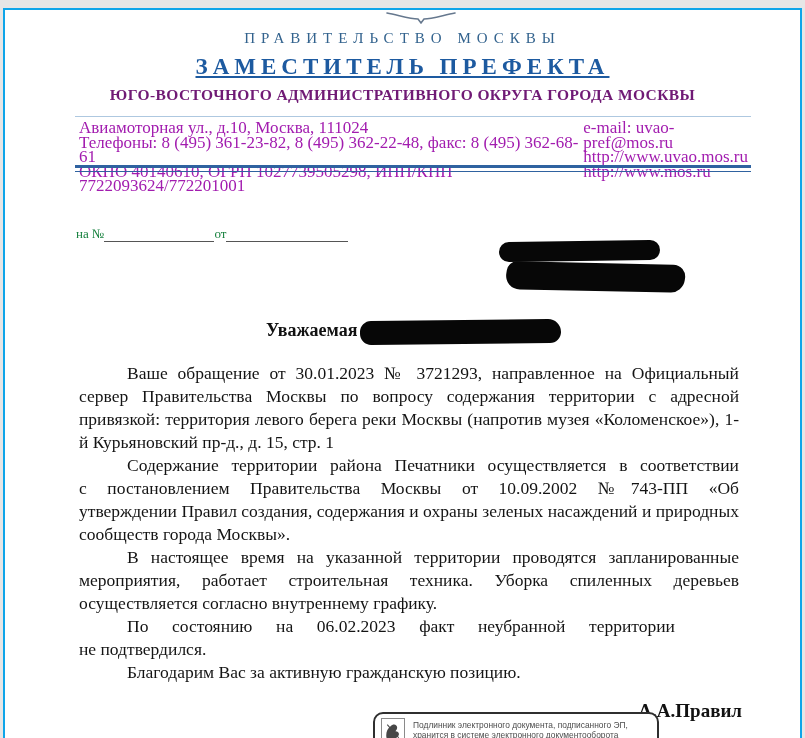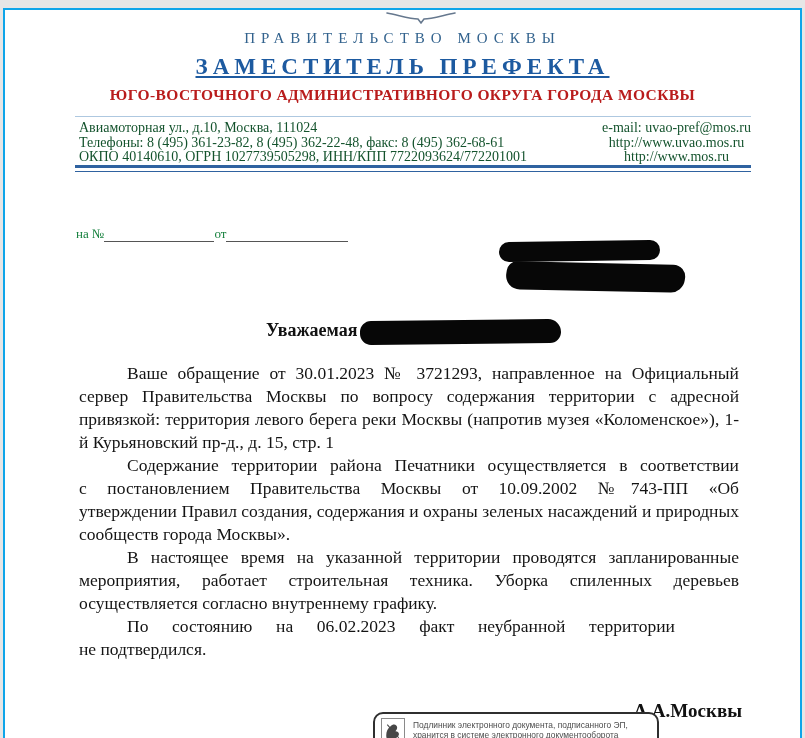--- a/index.html
+++ b/index.html
@@ -8,27 +8,27 @@
   .page{position:absolute;left:3px;top:8px;width:795px;height:732px;border:2px solid #0ea5e9;
         background:#ffffff;overflow:hidden;}
 
   
   .emblem-curve{position:absolute;left:380px;top:1px;}
 
   
   .lh{position:absolute;left:0;top:20px;width:100%;text-align:center;}
   .lh-gov{font-size:15px;letter-spacing:6px;color:#33638e;font-weight:500;}
   .lh-title{margin-top:7px;font-size:23px;font-weight:bold;letter-spacing:5px;color:#1d5aa0;text-decoration:underline;}
-  .lh-sub{margin-top:6px;font-size:15.5px;font-weight:bold;letter-spacing:.4px;color:#b91c1c;}
+  .lh-sub{margin-top:6px;font-size:15.5px;font-weight:bold;letter-spacing:.4px;color:#701a75;}
 
   .hairline{position:absolute;left:70px;top:106px;width:676px;border-top:1px solid #aec8e0;}
 
   .contacts{position:absolute;left:74px;top:111px;width:672px;display:flex;justify-content:space-between;
-            font-size:14px;line-height:14.5px;color:#14532d;}
-  .contacts .right{text-align:center;}
+            font-size:17px;line-height:14.5px;color:#a21caf;}
+  .contacts .right{text-align:left;}
 
   .dblline{position:absolute;left:70px;top:155px;width:676px;height:3px;
            border-top:3px solid #2f62a0;border-bottom:1px solid #2f62a0;}
 
   
   .ref1{position:absolute;left:76px;top:176px;font-size:17.5px;color:#1a1a1a;
         border-bottom:1px solid #8595aa;padding-bottom:2px;white-space:nowrap;}
   .ref1 .gap{display:inline-block;width:42px;}
   .ref1 .nosign{font-size:11.5px;color:#6b7b92;padding:0 10px 0 0;}
   .ref2{position:absolute;left:71px;top:216px;font-size:13px;color:#15803d;white-space:nowrap;}
@@ -107,23 +107,24 @@
 
     <div class="salutation">
       <span>Уважаемая</span><span class="redact redact-3"></span>
     </div>
 
     <div class="body">
       <p class="para">Ваше обращение от 30.01.2023 № 3721293, направленное на Официальный сервер Правительства Москвы по вопросу содержания территории с адресной привязкой: территория левого берега реки Москвы (напротив&nbsp;музея&nbsp;«Коломенское»),&nbsp;1-й&nbsp;Курьяновский&nbsp;пр-д.,&nbsp;д.&nbsp;15,&nbsp;стр.&nbsp;1</p>
       <p class="para">Содержание территории района Печатники осуществляется в соответствии с&nbsp;постановлением Правительства Москвы от 10.09.2002 №743-ПП «Об утверждении&nbsp;Правил&nbsp;создания, содержания и охраны зеленых насаждений и природных сообществ города Москвы».</p>
       <p class="para">В настоящее время на указанной территории проводятся запланированные мероприятия, работает строительная техника. Уборка спиленных деревьев осуществляется согласно внутреннему графику.</p>
       <p class="para narrow">По состоянию на 06.02.2023 факт неубранной территории не&nbsp;подтвердился.</p>
+      <p class="para">Благодарим Вас за активную гражданскую позицию.</p>
     </div>
 
-    <div class="signature">А.А.Москвы</div>
+    <div class="signature">А.А.Правил</div>
 
     <div class="stamp">
       <div class="stamp-emblem">
         <svg width="18" height="22" viewBox="0 0 22 26">
           <path d="M3 20 C2 14 4 9 8 6 C10 4 13 3 15 5 C17 7 16 10 14 12 C17 12 19 14 18 17 C16 21 10 23 6 22 Z" fill="#474747"></path>
           <path d="M4 4 L18 20" stroke="#474747" stroke-width="1.3"></path>
         </svg>
       </div>
       <div class="stamp-text">
         <div>Подлинник электронного документа, подписанного ЭП,</div>

